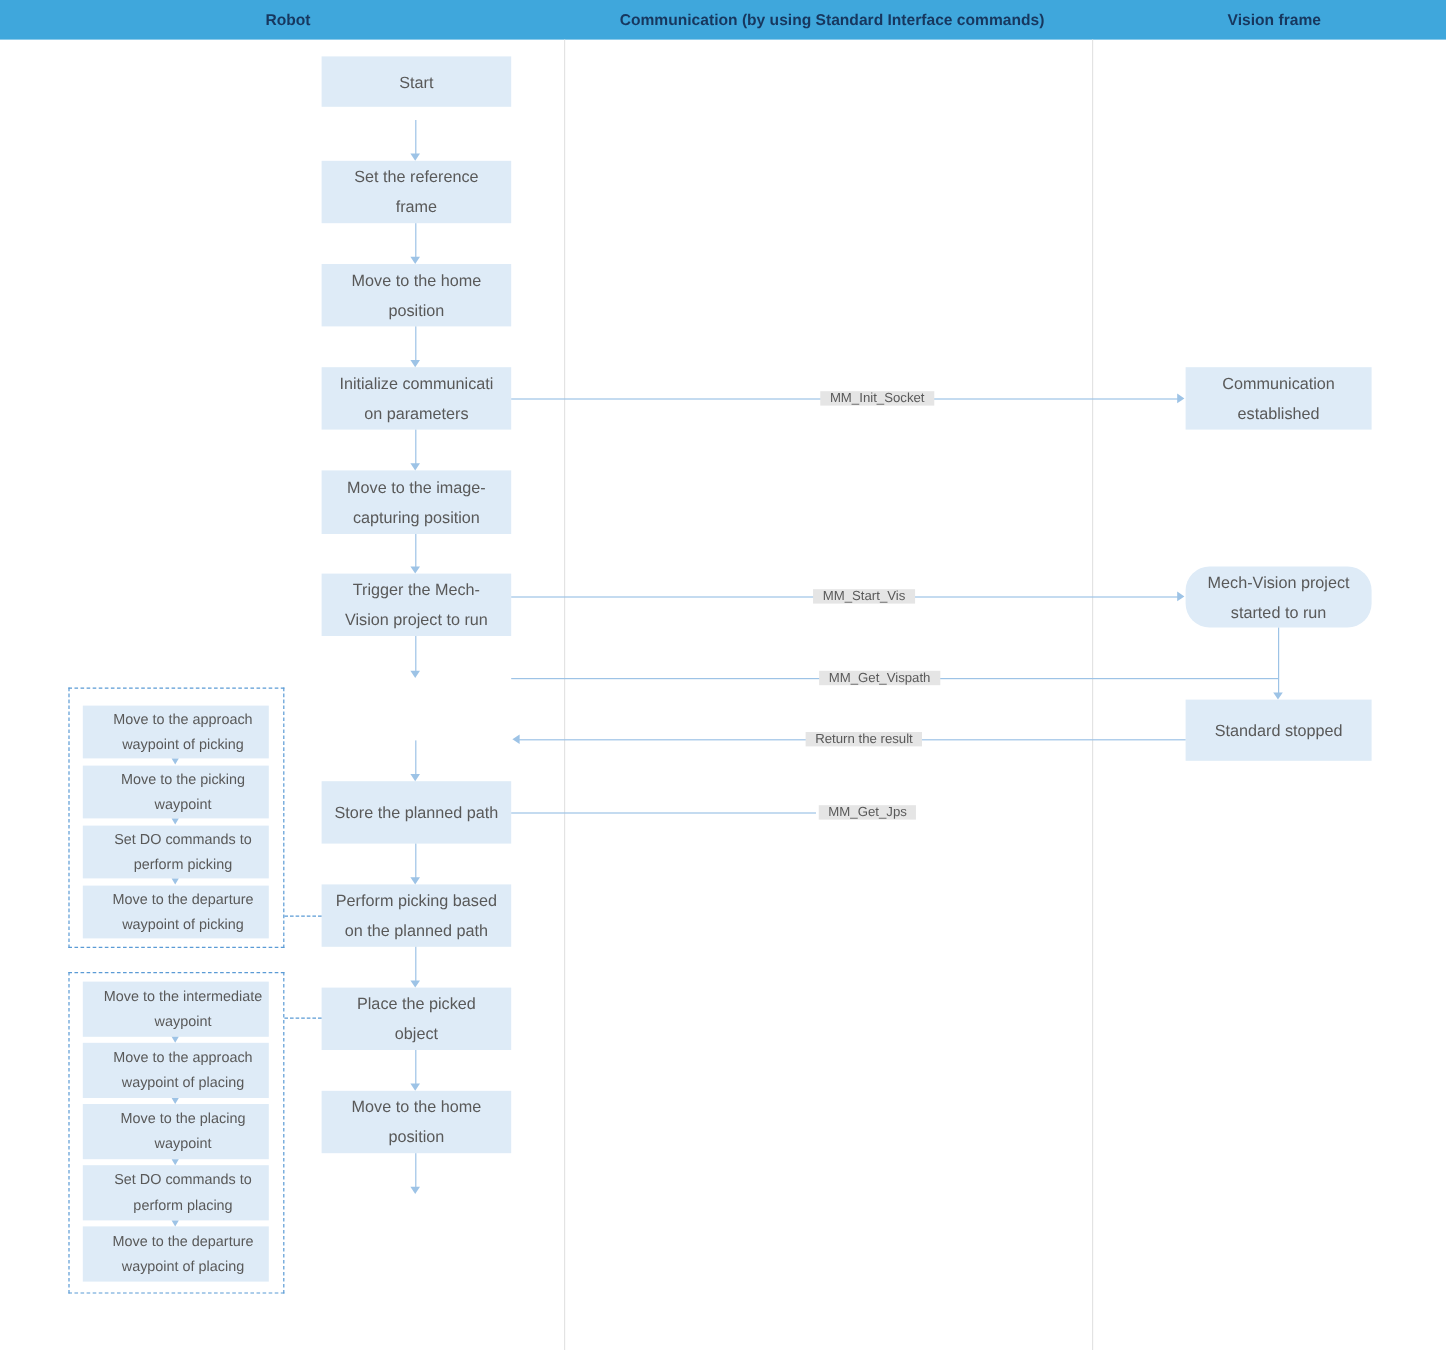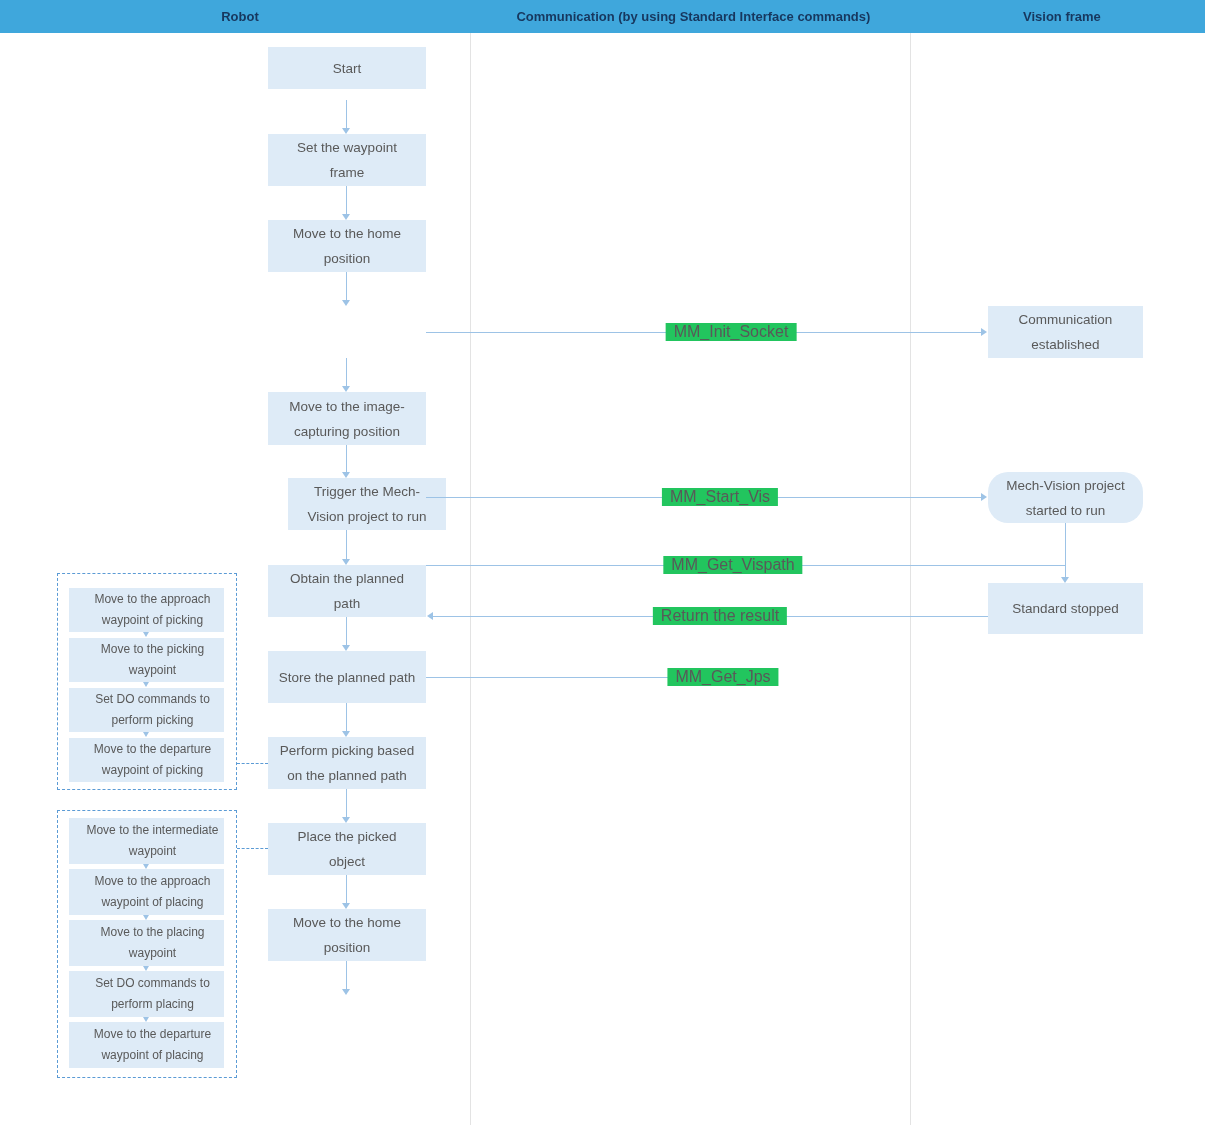--- a/index.html
+++ b/index.html
@@ -24,48 +24,48 @@
              border-left:4px solid transparent;border-right:4px solid transparent;border-top:6px solid var(--arrow);}
   .ar{position:absolute;height:1px;background:var(--arrow);}
   .ar.head-right::after{content:"";position:absolute;width:0;height:0;right:-5px;top:-4px;
              border-top:4px solid transparent;border-bottom:4px solid transparent;border-left:6px solid var(--arrow);}
   .ar.head-left::before{content:"";position:absolute;width:0;height:0;left:-5px;top:-4px;
              border-top:4px solid transparent;border-bottom:4px solid transparent;border-right:6px solid var(--arrow);}
   .gtri{position:absolute;width:0;height:0;border-left:3.5px solid transparent;border-right:3.5px solid transparent;
         border-top:5px solid var(--arrow);}
   .dash-rect{position:absolute;border:1px dashed var(--dashed);box-sizing:border-box;background:transparent;}
   .dash-line{position:absolute;border-top:1px dashed var(--dashed);height:0;}
-  .comm-label{position:absolute;transform:translate(-50%,-50%);background:#22c55e;padding:0 8px;
-              font-size:16px;color:var(--node_text);white-space:nowrap;}
+  .comm-label{position:absolute;transform:translate(-50%,-50%);background:#e5e5e5;padding:0 8px;
+              font-size:11px;color:var(--node_text);white-space:nowrap;}
 </style>
 </head>
 <body>
 
 <div id="canvas">
 
   <div class="header">
     <div class="header-cell hc1">Robot</div>
     <div class="header-cell hc2">Communication (by using Standard Interface commands)</div>
     <div class="header-cell hc3">Vision frame</div>
   </div>
 
   <div class="divider" style="left:470px;"></div>
   <div class="divider" style="left:910px;"></div>
 
   <div class="box robot-node" style="top:47px;height:42px;">Start</div>
-  <div class="box robot-node" style="top:134px;height:52px;">Set the waypoint
+  <div class="box robot-node" style="top:134px;height:52px;">Set the reference
 frame</div>
   <div class="box robot-node" style="top:220px;height:52px;">Move to the home
 position</div>
+  <div class="box robot-node" style="top:306px;height:52px;">Initialize communicati
+on parameters</div>
   <div class="box robot-node" style="top:392px;height:53px;">Move to the image-
 capturing position</div>
-  <div class="box robot-node" style="top:478px;height:52px;margin-left:20px;">Trigger the Mech-
+  <div class="box robot-node" style="top:478px;height:52px;">Trigger the Mech-
 Vision project to run</div>
-  <div class="box robot-node" style="top:565px;height:52px;">Obtain the planned
-path</div>
   <div class="box robot-node" style="top:651px;height:52px;">Store the planned path</div>
   <div class="box robot-node" style="top:823px;height:52px;">Place the picked
 object</div>
   <div class="box robot-node" style="top:737px;height:52px;">Perform picking based
 on the planned path</div>
   <div class="box robot-node" style="top:909px;height:52px;">Move to the home
 position</div>
 
   <div class="av" style="left:346px;top:100px;height:29px;"></div>
   <div class="av" style="left:346px;top:186px;height:29px;"></div>

